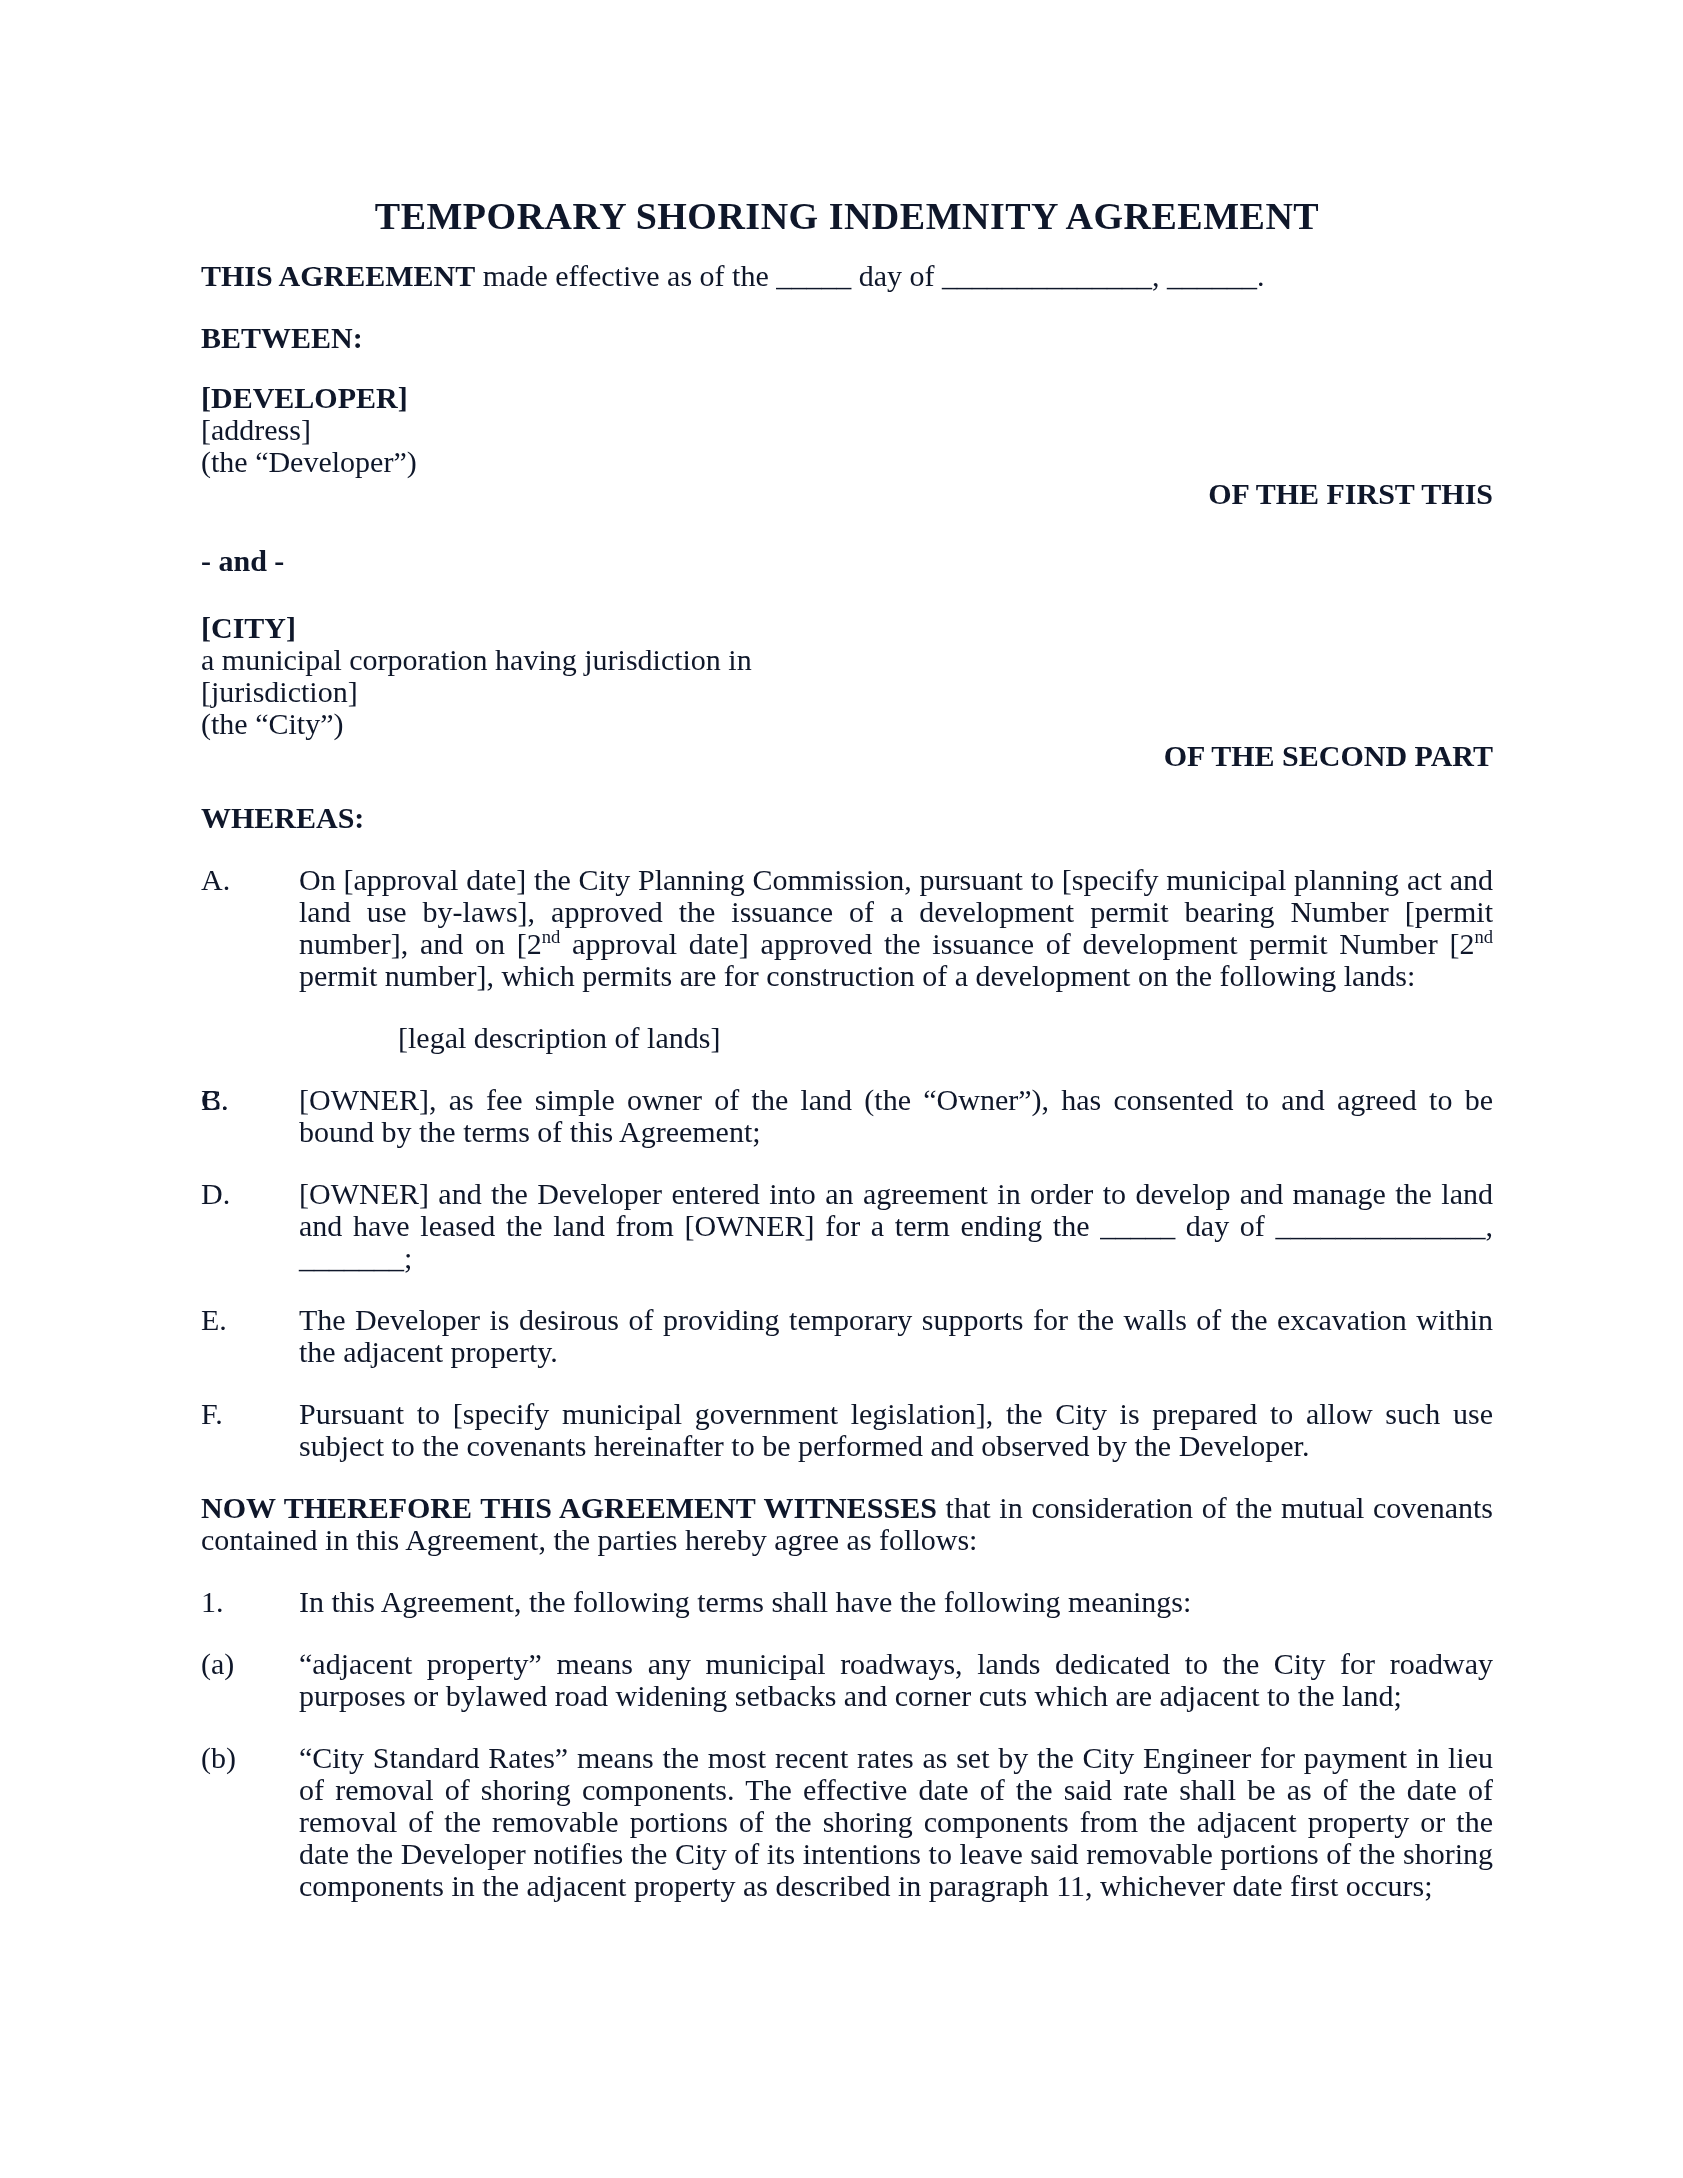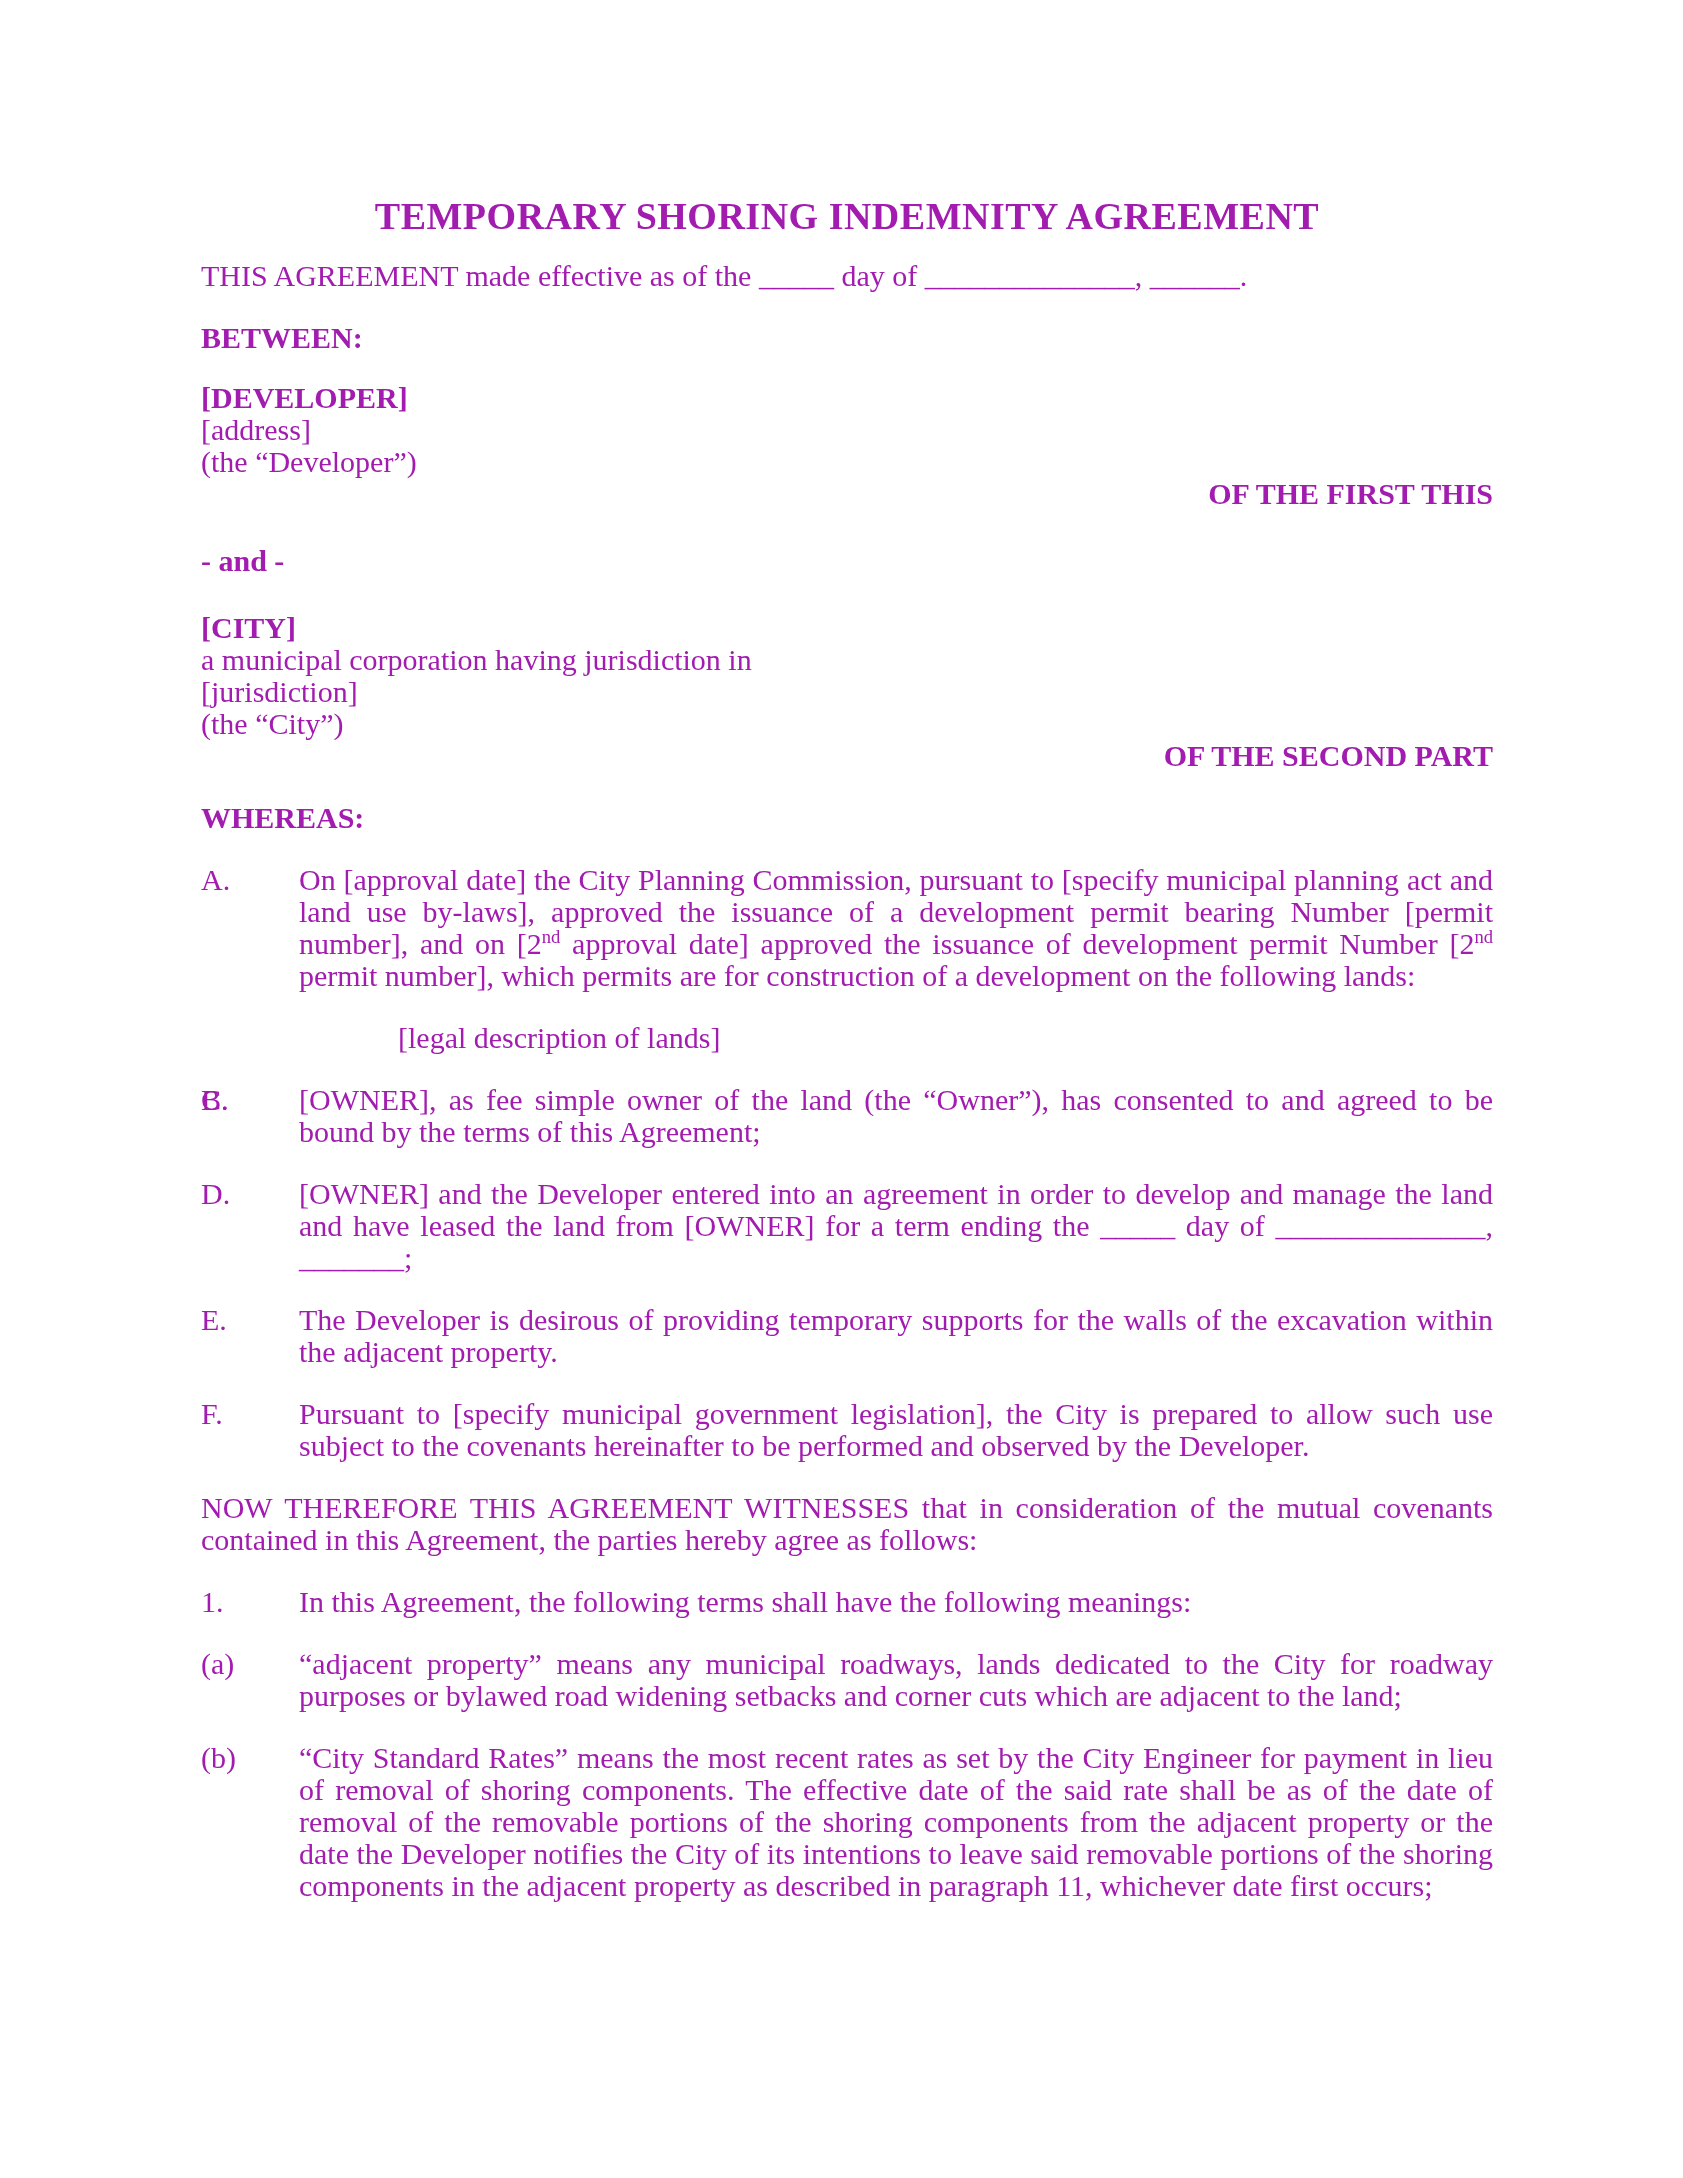--- a/index.html
+++ b/index.html
@@ -3,21 +3,21 @@
 <meta charset="utf-8">
 <style>
   * { margin: 0; padding: 0; box-sizing: border-box; }
   html, body { background: #ffffff; }
   .page {
     position: relative;
     width: 1683px;
     height: 2178px;
     margin: 0 auto;
     background: #ffffff;
-    color: #a21caf;
+    color: #0f172a;
     font-family: "Liberation Serif", "DejaVu Serif", serif;
     font-size: 30px;
     line-height: 32px;
     padding: 194px 190px 0 201px;
     overflow: hidden;
   }
   .title {
     text-align: center;
     font-weight: bold;
     font-size: 38px;
@@ -34,21 +34,21 @@
   .whereas { font-weight: bold; margin-top: 30px; }
   .clause {
     position: relative;
     padding-left: 98px;
     text-align: justify;
     margin-top: 30px;
   }
   .clause .label { position: absolute; left: 0; top: 0; }
   .legal-desc { margin-top: 30px; padding-left: 197px; }
   .lead { text-align: justify; margin-top: 30px; }
-  strong { font-weight: normal; }
+  strong { font-weight: bold; }
   sup { font-size: 62%; line-height: 0; vertical-align: super; }
 </style>
 </head>
 <body>
 
 <div class="page">
 
   <h1 class="title">TEMPORARY SHORING INDEMNITY AGREEMENT</h1>
 
   <p class="intro"><strong>THIS AGREEMENT</strong><span> made effective as of the _____ day of ______________, ______.</span></p>

